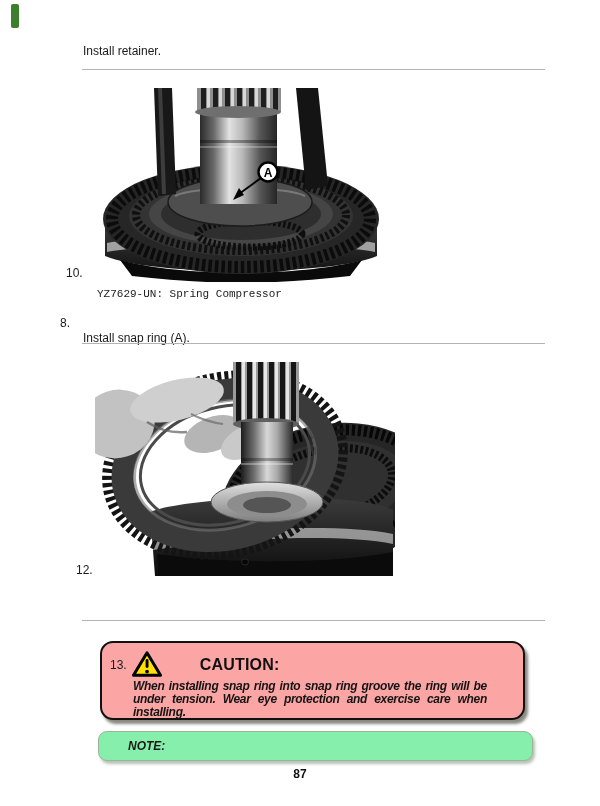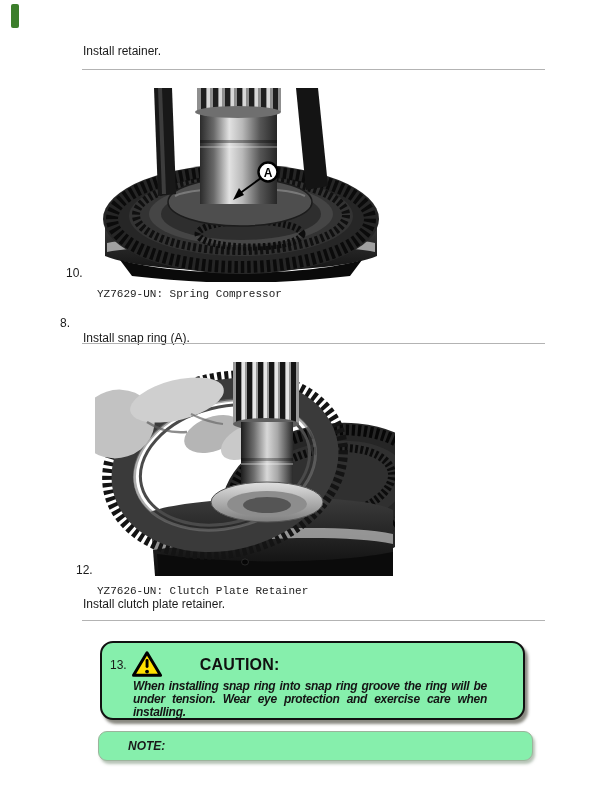--- a/index.html
+++ b/index.html
@@ -15,21 +15,21 @@
   #fig1{left:100px;top:86px;width:282px;height:196px;}
   #fig2{left:95px;top:362px;width:300px;height:214px;}
   #t-n10{left:66px;top:266px;}
   #t-cap1{left:97px;top:288px;}
   #t-body1{left:83px;top:300px;}
   #t-n11{left:60px;top:316px;}
   #t-body11{left:83px;top:331px;}
   #t-n12{left:64px;top:563px;margin-left:12px;}
   #t-cap2{left:97px;top:585px;}
   #t-body2{left:83px;top:597px;}
-  .caution{position:absolute;left:100px;top:641px;width:425px;height:79px;background:#86efac;
+  .caution{position:absolute;left:100px;top:641px;width:425px;height:79px;background:#fca5a5;
            border:2.5px solid #111;border-radius:13px;box-sizing:border-box;
            box-shadow:3px 4px 3px rgba(40,40,25,.55);}
   .caution-head{display:flex;align-items:center;padding:8px 0 0 8px;}
   .c13{font-size:12px;margin-right:5px;}
   .caution-title{font-weight:bold;font-size:16px;letter-spacing:.2px;color:#101010;margin-left:36px;}
   .warn-icon{margin-right:1px;flex:0 0 auto;}
   .caution-text{margin:2px 36px 0 31px;font-size:12px;line-height:13px;font-weight:bold;
                 font-style:italic;text-align:justify;letter-spacing:-0.3px;color:#141414;}
   .note{position:absolute;left:98px;top:731px;width:435px;height:30px;background:#86efac;
         border:1px solid #9CB49C;border-radius:9px;box-sizing:border-box;
@@ -190,22 +190,20 @@
       <rect x="146" y="101" width="52" height="2" fill="rgba(255,255,255,0.3)"></rect>
     </g>
     <g>
       <ellipse cx="172" cy="140" rx="56" ry="20" fill="url(#hub2)" stroke="#555" stroke-width="1"></ellipse>
       <ellipse cx="172" cy="142" rx="40" ry="13" fill="#8d8d8d"></ellipse>
       <ellipse cx="172" cy="143" rx="24" ry="8" fill="#555"></ellipse>
     </g>
   </svg>
 
   <div class="txt" id="t-n12">12.</div>
-  <div class="cap" id="t-cap2">YZ7626-UN: Clutch Plate Retainer</div>
-  <div class="txt" id="t-body2">Install clutch plate retainer.</div>
 
   <div class="divider" id="d3"></div>
 
   <div class="caution">
     <div class="caution-head">
       <span class="c13">13.</span>
       <svg class="warn-icon" width="31" height="27" viewBox="0 0 31 27">
         <path d="M16.5,3 L30,25.5 H3 Z" fill="#999" opacity="0.55"></path>
         <path d="M15,1.8 L28.5,24.3 H1.5 Z" fill="#FFE000" stroke="#000" stroke-width="3" stroke-linejoin="round"></path>
         <rect x="13.6" y="8" width="2.9" height="9" rx="1.4" fill="#000"></rect>
@@ -213,14 +211,15 @@
       </svg>
       <span class="caution-title">CAUTION:</span>
     </div>
     <div class="caution-text">When installing snap ring into snap ring groove the ring will be under tension. Wear eye protection and exercise care when installing.</div>
   </div>
 
   <div class="note">
     <div class="note-label">NOTE:</div>
   </div>
 
+  <div class="pagenum">87</div>
 
 </div>
 
 </body></html>

